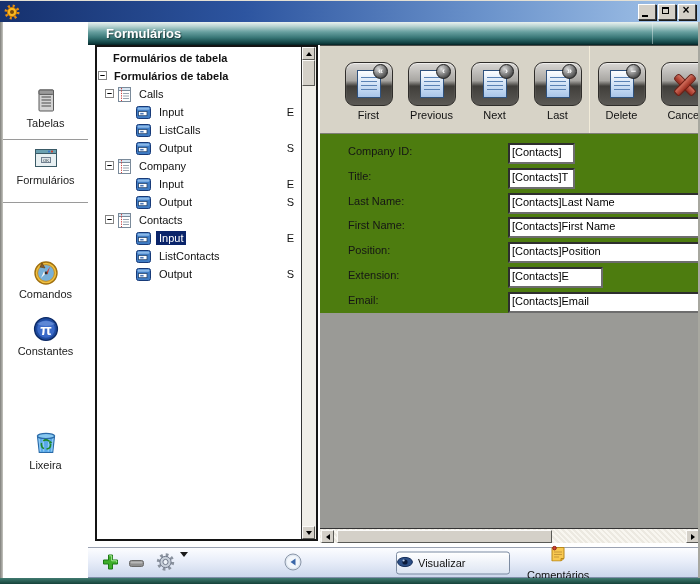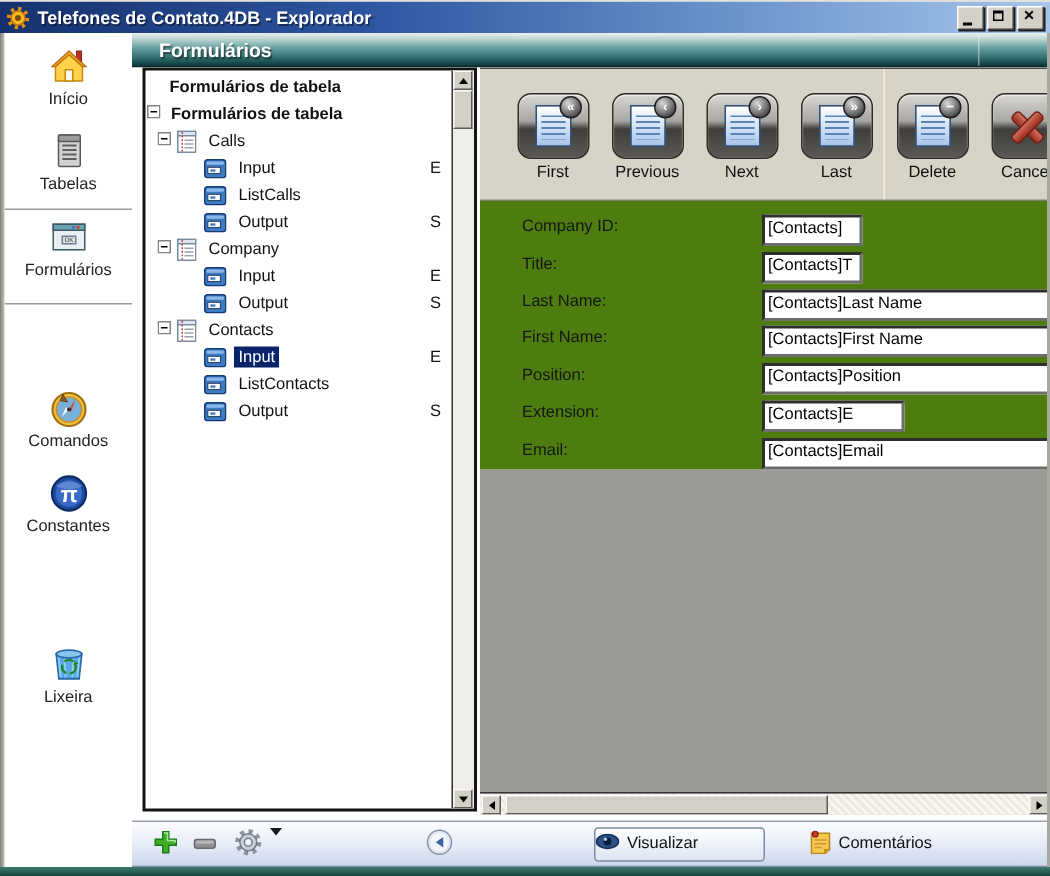--- a/index.html
+++ b/index.html
@@ -98,63 +98,53 @@
   #pv-hscroll .h-thumb{position:absolute;top:1px;left:17px;width:215px;height:13px;background:#d4d0c8;
     border:1px solid;border-color:#fbfaf8 #5a5a56 #5a5a56 #fbfaf8;box-sizing:border-box;}
   
   #bottom-toolbar{position:absolute;left:0;top:525px;width:612px;height:31px;
     background:linear-gradient(180deg,#fcfdff 0%,#e9eef9 45%,#ccd7ec 100%);
     border-top:1px solid #9aa2b2;border-bottom:1px solid #7f8ea8;box-sizing:border-box;}
   .bt-abs{position:absolute;top:50%;transform:translateY(-50%);cursor:pointer;}
   #visualizar-btn{left:308px;width:112px;height:21px;border:1px solid #7d8ca2;border-radius:3px;
     background:linear-gradient(180deg,#ffffff,#dde5f2);display:flex;align-items:center;gap:5px;
     box-shadow:inset 0 1px 0 #fff;}
-  #comentarios-btn{left:452px;display:flex;align-items:center;gap:5px;}
+  #comentarios-btn{left:439px;display:flex;align-items:center;gap:5px;flex-direction:column;}
   .drop-arrow{width:0;height:0;border-left:4px solid transparent;border-right:4px solid transparent;border-top:5px solid #1a1a1a;}
   
   #bottom-strip{position:absolute;left:0;top:578px;width:700px;height:6px;
     background:linear-gradient(180deg,#417a70 0%,#265a50 60%,#16423a 100%);}
 </style>
 </head>
 <body>
 
 <div id="app">
 
   <div id="titlebar">
     <span class="tb-icon">
       <svg width="16" height="16" viewBox="0 0 16 16">
         <circle cx="8" cy="8" r="6" fill="none" stroke="#e89010" stroke-width="3" stroke-dasharray="2 2.7"></circle>
         <circle cx="8" cy="8" r="4.6" fill="#f8b820" stroke="#c87808"></circle>
         <circle cx="8" cy="8" r="2" fill="#7a4a08"></circle>
       </svg>
     </span>
-    <span class="title">Telefones de Contato.4DB - Explorador</span>
     <div id="win-controls">
       <div class="win-btn">
           <span class="glyph-min"></span>
         </div>
       <div class="win-btn">
           <span class="glyph-max"></span>
         </div>
       <div class="win-btn">
           <span class="glyph-close">×</span>
         </div>
     </div>
   </div>
 
   <div id="sidebar">
-      <div class="side-item" style="top: 8px;">
-        <span class="ic"><svg width="28" height="28" viewBox="0 0 28 28">
-            <rect x="19" y="4" width="3.4" height="7" fill="#c03020" stroke="#7a1c10" stroke-width=".6"></rect>
-            <polygon points="5,14 14,6 23,14 23,24 5,24" fill="#ffd24a" stroke="#c8860a"></polygon>
-            <polygon points="2.5,14.5 14,4 25.5,14.5 23,14.5 14,6.6 5,14.5" fill="#f0a020" stroke="#b06808" stroke-width=".7"></polygon>
-            <rect x="11.5" y="16.5" width="5" height="7.5" fill="#fff8e8" stroke="#c8860a"></rect>
-          </svg></span>
-        <div class="lbl">Início</div>
-      </div>
       <div class="side-item" style="top: 65px;">
         <span class="ic"><svg width="28" height="28" viewBox="0 0 28 28">
             <rect x="7" y="3" width="14.5" height="21" rx="1" fill="#d2d2d2" stroke="#5a5a5a"></rect>
             <rect x="7" y="3" width="14.5" height="4.4" rx="1" fill="#9a9a9a" stroke="#5a5a5a"></rect>
             <g stroke="#606060" stroke-width="1.2">
               <line x1="9.5" y1="10" x2="19" y2="10"></line>
               <line x1="9.5" y1="13" x2="19" y2="13"></line>
               <line x1="9.5" y1="16" x2="19" y2="16"></line>
               <line x1="9.5" y1="19" x2="19" y2="19"></line>
             </g>

